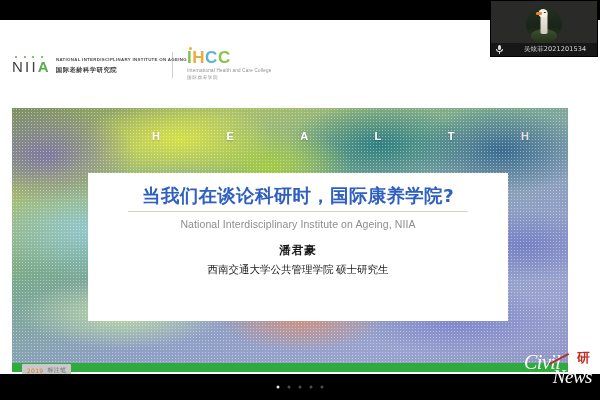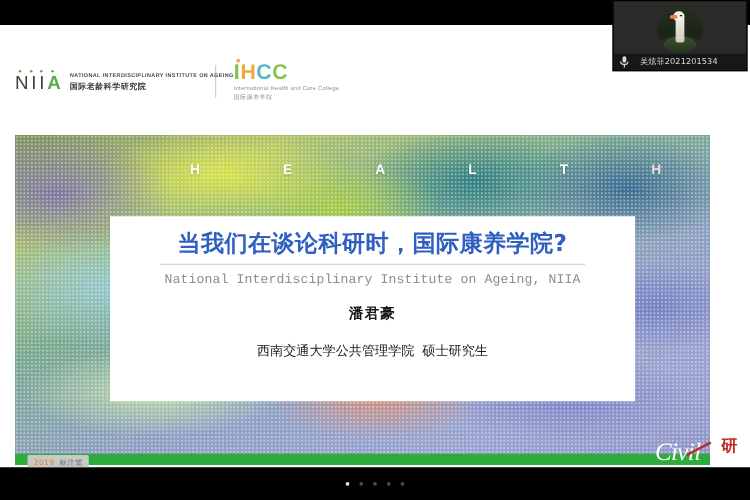--- a/index.html
+++ b/index.html
@@ -114,30 +114,30 @@
   #slide-title{
     color:#2f5fc0; font-weight:700; font-size:18.5px; letter-spacing:.3px;
     white-space:nowrap; line-height:1.15;
     font-family:"DejaVu Sans","Liberation Sans",sans-serif;
   }
   #title-rule{
     width:340px; height:1px; background:#cfd8ba; margin:5px 0 6px;
   }
   #slide-subtitle{
     color:#8d8d8d; font-size:10.5px; letter-spacing:.1px; white-space:nowrap;
-    font-family:Liberation Mono, monospace;
+    font-family:Liberation Sans, sans-serif;
   }
   #presenter-name{
     color:#1a1a1a; font-weight:700; font-size:11.5px; margin-top:13px;
     letter-spacing:1px;
     font-family:"DejaVu Sans","Liberation Sans",sans-serif;
   }
   .affil{
-    color:#1a1a1a; font-size:10.5px; margin-top:16px; white-space:nowrap;
-    font-family:Liberation Mono, monospace;
+    color:#1a1a1a; font-size:10.5px; margin-top:5px; white-space:nowrap;
+    font-family:Liberation Serif, serif;
   }
 
   
   #annot-badge{
     position:absolute; left:22px; top:344px; z-index:8;
     background:#c9c9c9; color:#e07a21;
     font-size:6px; padding:2px 5px; border-radius:1px;
     display:flex; align-items:center; gap:4px; letter-spacing:.3px;
     font-family:"DejaVu Sans","Liberation Sans",sans-serif;
   }
@@ -174,21 +174,21 @@
     width:1.6px; height:1.6px; border-radius:50%; background:#1d1d1d;
   }
   .goose-body{
     position:absolute; left:50%; bottom:1px; transform:translateX(-50%);
     width:26px; height:13px; border-radius:50% 50% 40% 40%;
     background:linear-gradient(180deg,#3d5230,#27331d);
   }
   #webcam-namebar{
     position:absolute; left:0; bottom:0; width:100%; height:13px;
     background:rgba(20,20,20,.82);
-    display:flex; align-items:center; gap:9px; padding-left:5px;
+    display:flex; align-items:center; gap:21px; padding-left:5px;
   }
   #mic-icon{ width:7px; height:9px; position:relative; flex:0 0 auto; }
   #mic-icon .cap{
     position:absolute; left:1.7px; top:0; width:3.6px; height:5px;
     border-radius:2px; background:#dcdcdc;
   }
   #mic-icon .arc{
     position:absolute; left:0.3px; top:3.6px; width:6.4px; height:3.2px;
     border:1px solid #dcdcdc; border-top:none;
     border-radius:0 0 4px 4px;
@@ -329,13 +329,14 @@
     <i></i>
     <i></i>
     <i></i>
   </div>
 </div>
 
 <div id="watermark">
   <div id="wm-slash"></div>
   <div id="wm-cn">研</div>
   <div id="wm-civil">Civil</div>
+  <div id="wm-news">News</div>
 </div>
 
 </body></html>

